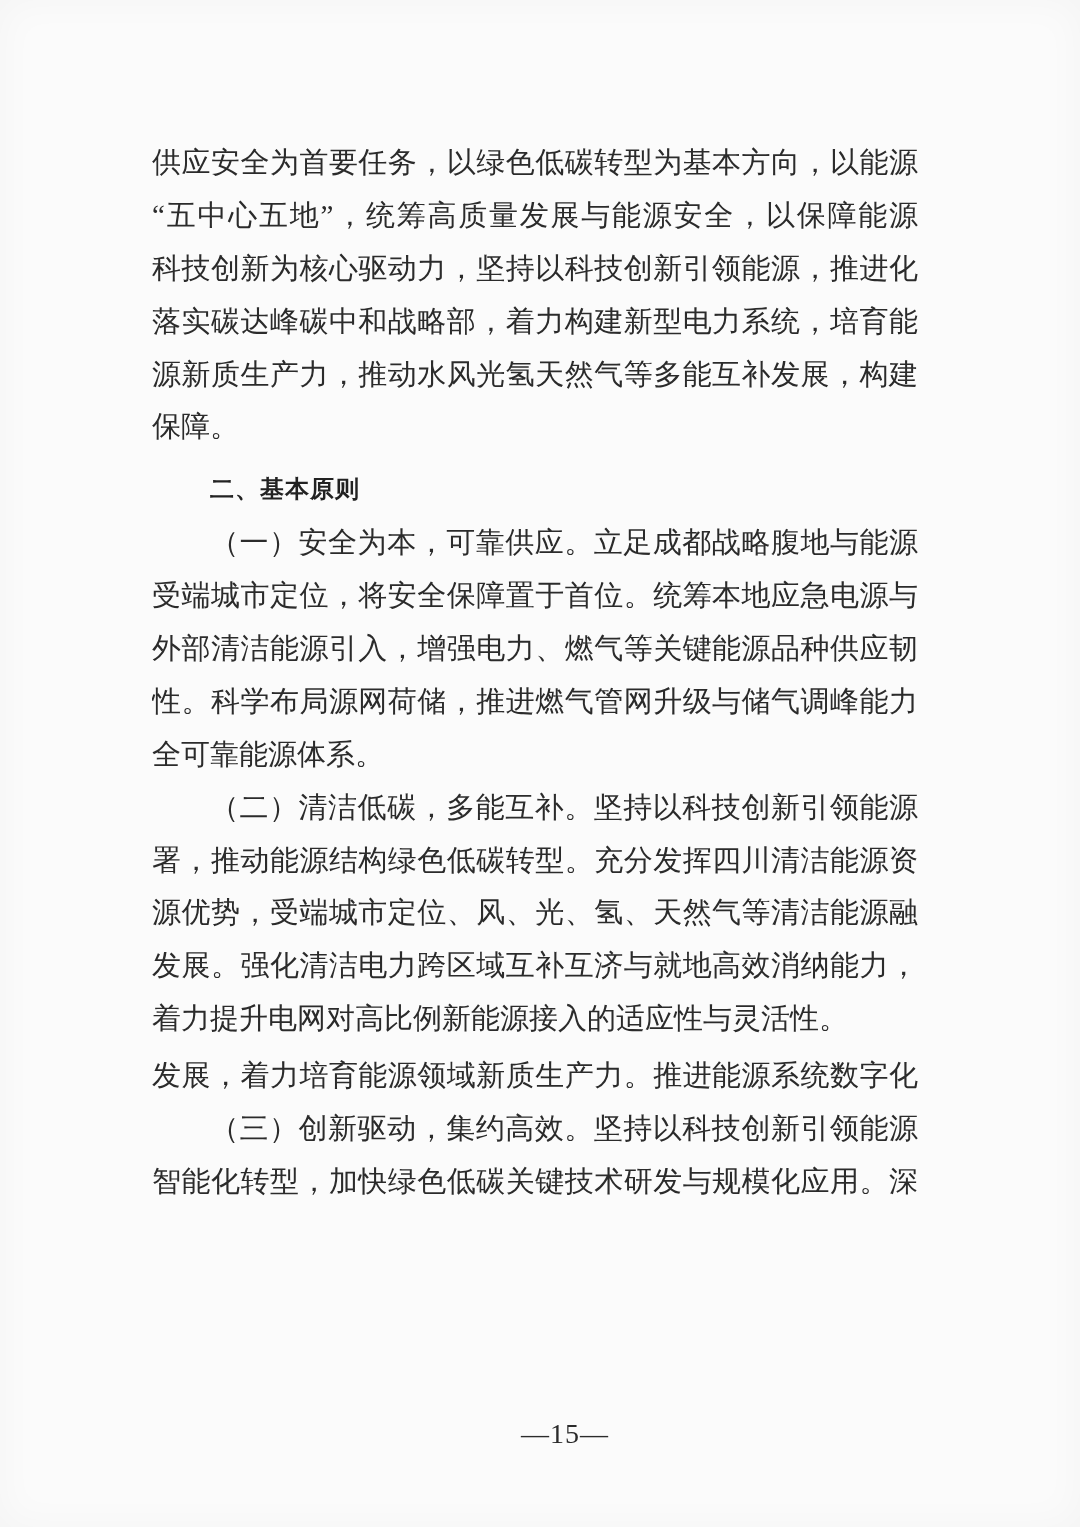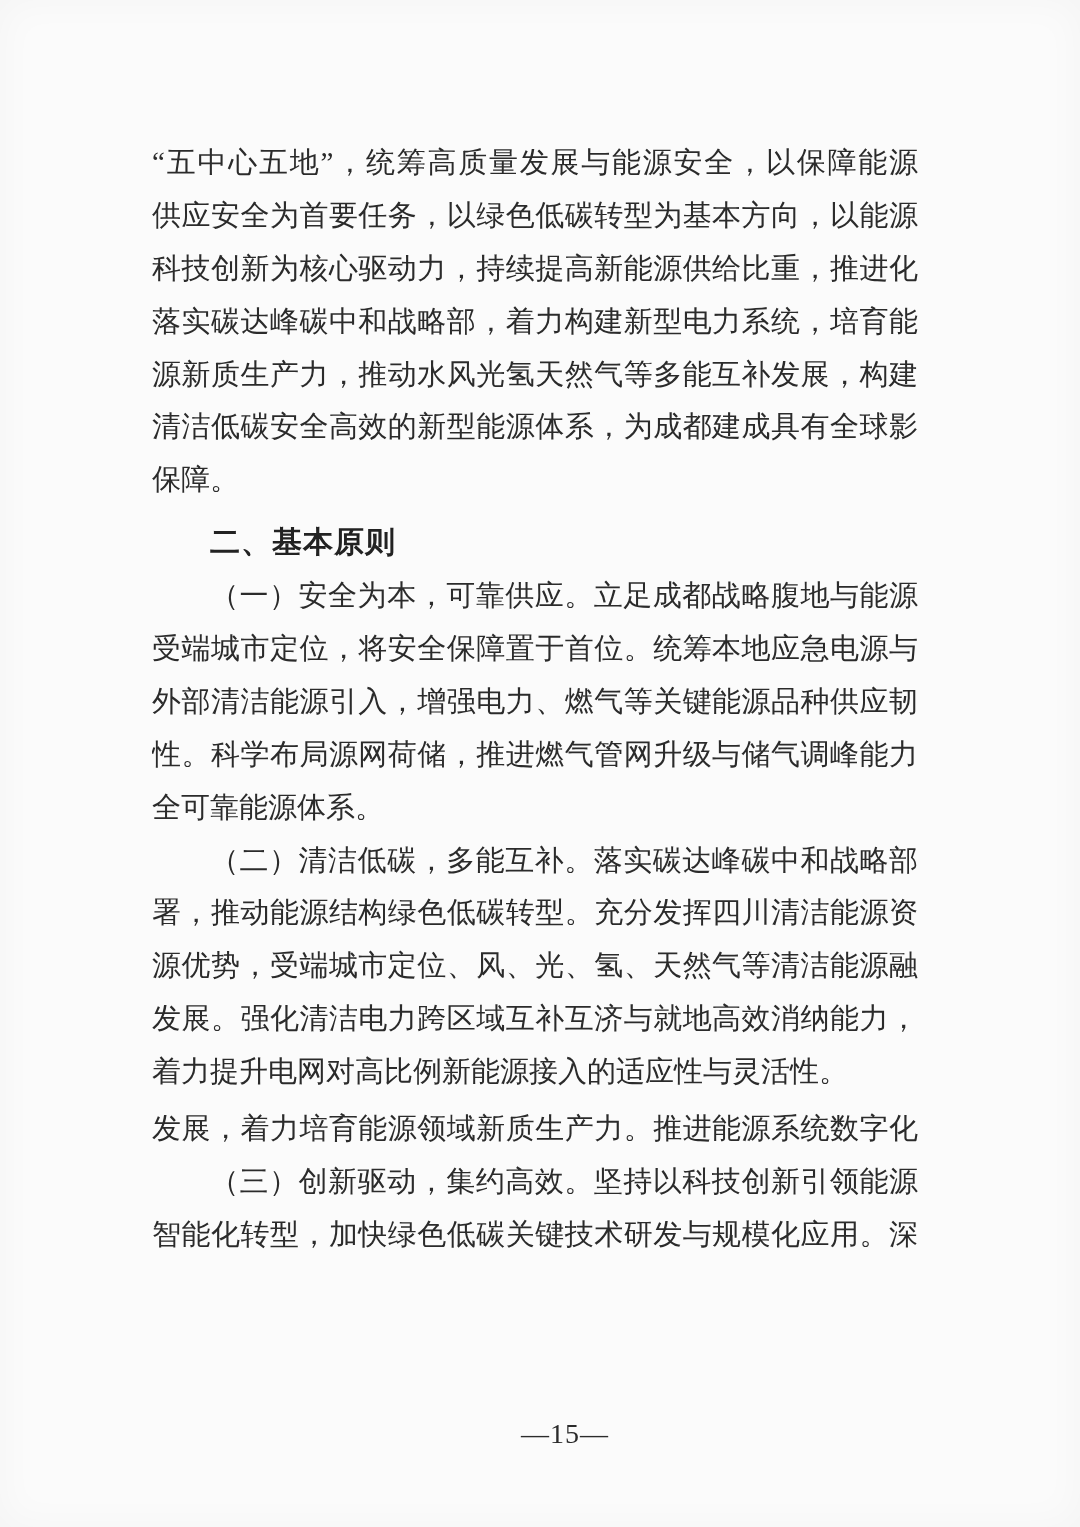--- a/index.html
+++ b/index.html
@@ -40,21 +40,21 @@
   .line.indent {
     padding-left: 58px;
   }
   .heading {
     margin: 10px 0 0 0;
     padding-left: 58px;
     height: 52.9px;
     line-height: 52.9px;
     font-family: "Liberation Sans", "DejaVu Sans", sans-serif;
     font-weight: 700;
-    font-size: 30px;
+    font-size: 24px;
     color: #222;
     letter-spacing: 1px;
   }
   .para {
     margin: 0;
     padding: 0;
   }
   .para.gap {
     margin-top: 4px;
   }
@@ -71,41 +71,40 @@
     margin-left: 25px;
   }
 </style>
 </head>
 <body>
 
 <div class="page">
   <div class="content">
 
     <div class="para">
+      <p class="line">供应安全为首要任务，以绿色低碳转型为基本方向，以能源</p>
       <p class="line">“五中心五地”，统筹高质量发展与能源安全，以保障能源</p>
-      <p class="line">供应安全为首要任务，以绿色低碳转型为基本方向，以能源</p>
-      <p class="line">科技创新为核心驱动力，持续提高新能源供给比重，推进化</p>
+      <p class="line">科技创新为核心驱动力，坚持以科技创新引领能源，推进化</p>
       <p class="line">落实碳达峰碳中和战略部，着力构建新型电力系统，培育能</p>
       <p class="line">源新质生产力，推动水风光氢天然气等多能互补发展，构建</p>
-      <p class="line">清洁低碳安全高效的新型能源体系，为成都建成具有全球影</p>
       <p class="line short">保障。</p>
     </div>
 
     <h2 class="heading">二、基本原则</h2>
 
     <div class="para">
       <p class="line indent">（一）安全为本，可靠供应。立足成都战略腹地与能源</p>
       <p class="line">受端城市定位，将安全保障置于首位。统筹本地应急电源与</p>
       <p class="line">外部清洁能源引入，增强电力、燃气等关键能源品种供应韧</p>
       <p class="line">性。科学布局源网荷储，推进燃气管网升级与储气调峰能力</p>
       <p class="line short">全可靠能源体系。</p>
     </div>
 
     <div class="para">
-      <p class="line indent">（二）清洁低碳，多能互补。落实碳达峰碳中和战略部</p>
+      <p class="line indent">（二）清洁低碳，多能互补。坚持以科技创新引领能源</p>
       <p class="line">署，推动能源结构绿色低碳转型。充分发挥四川清洁能源资</p>
       <p class="line">源优势，受端城市定位、风、光、氢、天然气等清洁能源融合</p>
       <p class="line">发展。强化清洁电力跨区域互补互济与就地高效消纳能力，</p>
       <p class="line short">着力提升电网对高比例新能源接入的适应性与灵活性。</p>
     </div>
 
     <div class="para gap">
       <p class="line">发展，着力培育能源领域新质生产力。推进能源系统数字化</p>
       <p class="line indent">（三）创新驱动，集约高效。坚持以科技创新引领能源</p>
       <p class="line">智能化转型，加快绿色低碳关键技术研发与规模化应用。深</p>

